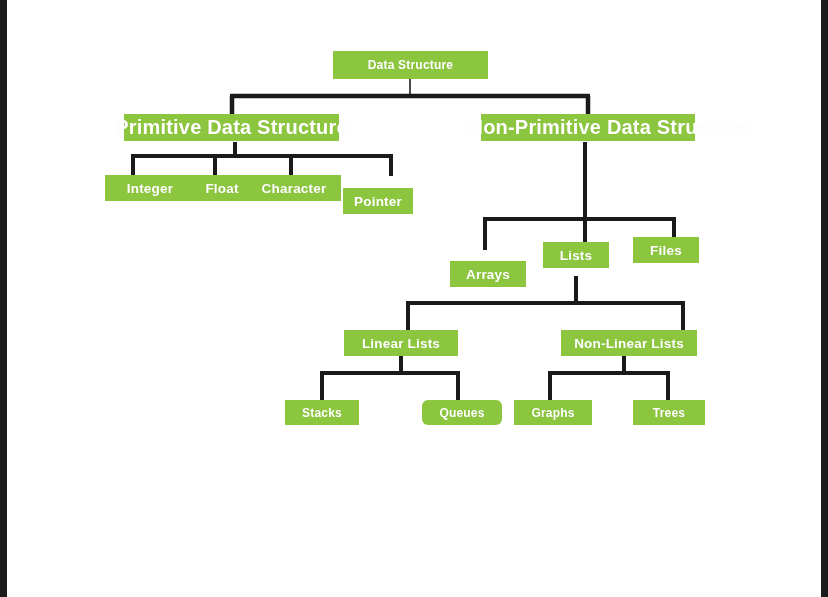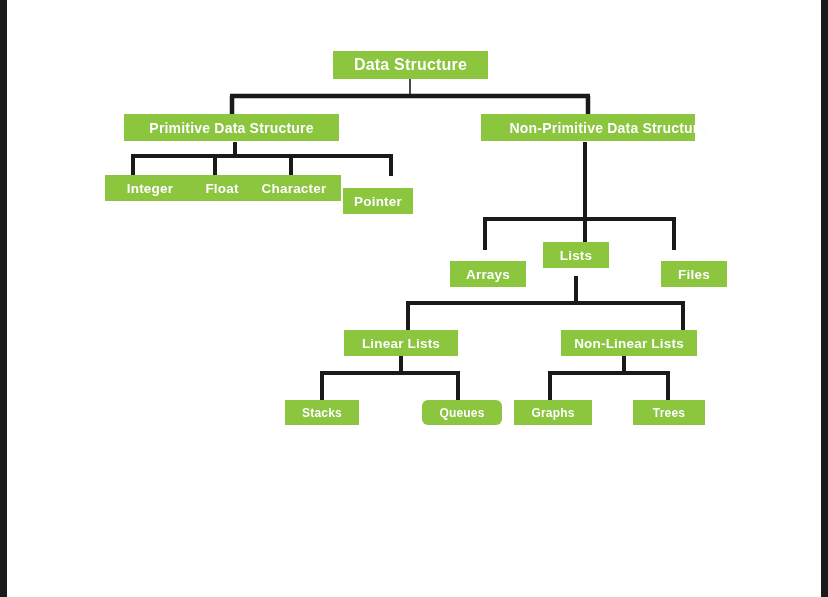--- a/index.html
+++ b/index.html
@@ -63,22 +63,22 @@
     display: flex;
     align-items: center;
     justify-content: center;
     letter-spacing: 0.2px;
     white-space: nowrap;
     text-shadow: 0 0 1px rgba(0,0,0,0.08);
     user-select: none;
   }
 
   
-  .tier-1 { height: 28px; font-size: 16px; }
-  .tier-2 { height: 27px; font-size: 14px; }
+  .tier-1 { height: 28px; font-size: 12px; }
+  .tier-2 { height: 27px; font-size: 20px; }
   .tier-3 { height: 26px; font-size: 13.5px; }
   .tier-4 { height: 25px; font-size: 12px; }
 </style>
 </head>
 <body>
 
 <div id="screen">
 
   <div class="edge-bar left"></div>
   <div class="edge-bar right"></div>
@@ -136,21 +136,21 @@
     <div class="node tier-3" style="left:186px; top:175px; width:58px;">Float</div>
 
     <div class="node tier-3" style="left:240px; top:175px; width:94px;">Character</div>
 
     <div class="node tier-3" style="left:336px; top:188px; width:70px;text-align:center;">Pointer</div>
 
     <div class="node tier-3" style="left:443px; top:249px; width:76px;margin-top:12px;">Arrays</div>
 
     <div class="node tier-3" style="left:536px; top:242px; width:66px;">Lists</div>
 
-    <div class="node tier-3" style="left:626px; top:261px; width:66px;margin-left:28px;">Files</div>
+    <div class="node tier-3" style="left:626px; top:237px; width:66px;">Files</div>
 
     <div class="node tier-3" style="left:337px; top:330px; width:114px;">Linear Lists</div>
 
     <div class="node tier-3" style="left:554px; top:330px; width:136px;">Non-Linear Lists</div>
 
     <div class="node tier-4" style="left:278px; top:400px; width:74px;">Stacks</div>
 
     <div class="node tier-4" style="left:415px; top:400px; width:80px;border-radius:6px;">Queues</div>
 
     <div class="node tier-4" style="left:507px; top:400px; width:78px;">Graphs</div>

